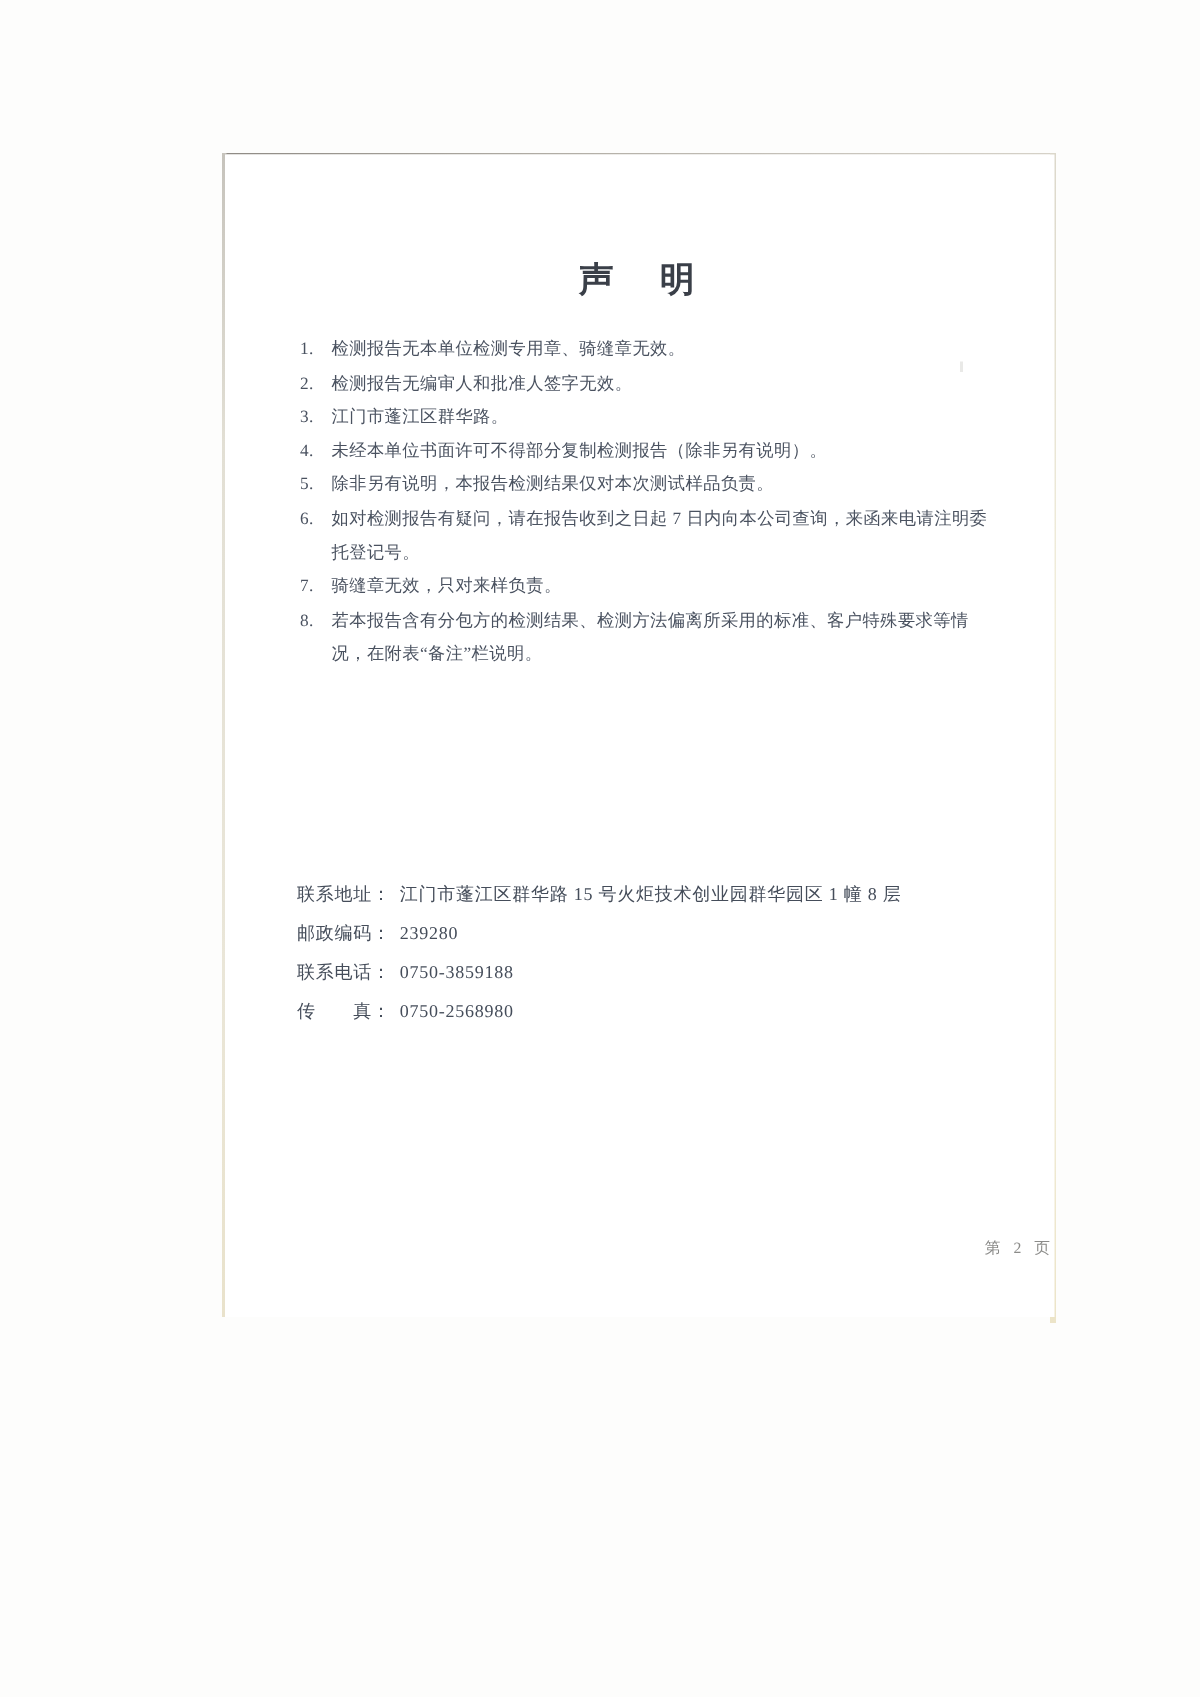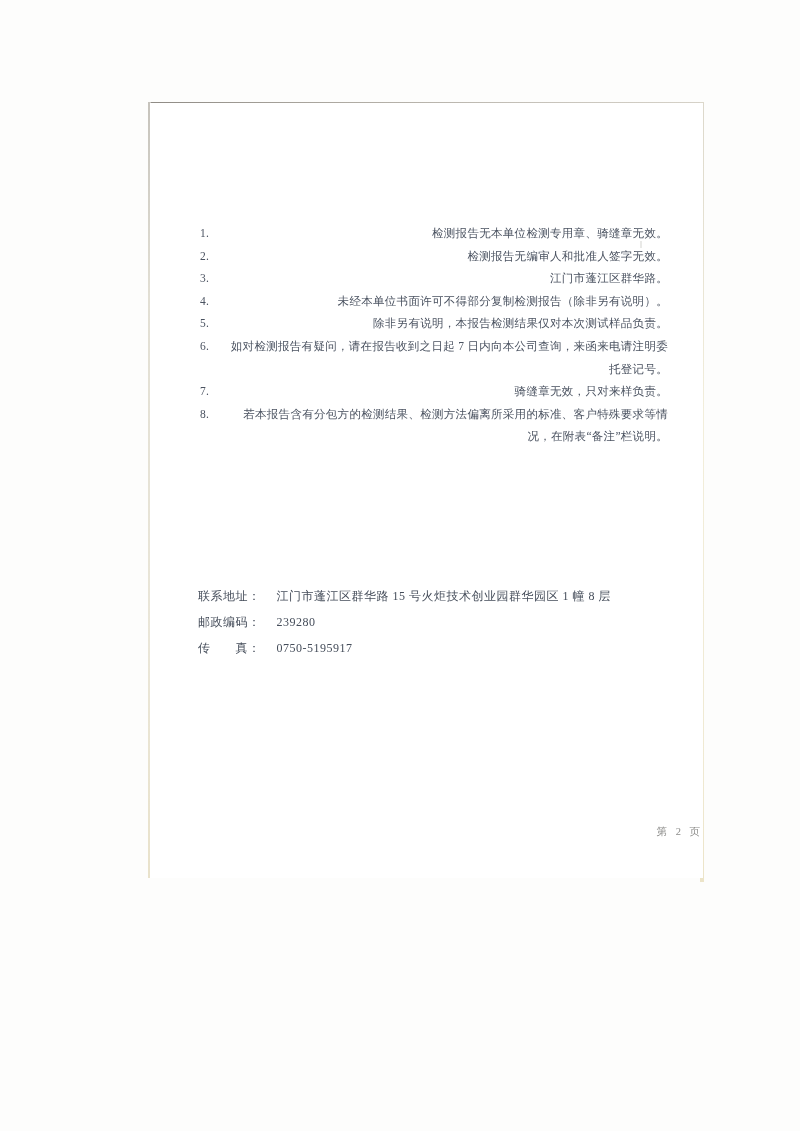--- a/index.html
+++ b/index.html
@@ -71,21 +71,20 @@
   }
   .notice-item {
     display: flex;
     line-height: 22.6px;
   }
   .notice-item .num {
     flex: 0 0 21px;
   }
   .notice-item .txt {
     flex: 1;
-    text-align: right;
   }
   .contact {
     position: absolute;
     left: 48px;
     top: 480px;
     width: 480px;
     color: #454d5a;
   }
   .contact-heading {
     font-size: 13.5px;
@@ -93,21 +92,21 @@
     color: #363d47;
     letter-spacing: 1px;
     margin-bottom: 11px;
   }
   .contact-line {
     font-size: 12px;
     line-height: 26px;
     letter-spacing: 0.5px;
   }
   .contact-line .label {
-    margin-right: 16px;
+    margin-right: 6px;
   }
   .page-footer {
     position: absolute;
     left: 0;
     right: 0;
     top: 722px;
     text-align: right;
     font-size: 10.5px;
     color: #8b8b89;
     letter-spacing: 3px;
@@ -126,20 +125,21 @@
 <body>
 
 <div class="canvas">
 
   <div class="edge-top"></div>
   <div class="edge-left"></div>
   <div class="edge-right"></div>
 
   <div class="paper">
 
+    <div class="doc-title">声　明</div>
 
     <div class="speckle"></div>
 
     <div class="notice-list">
       <div class="notice-item">
         <span class="num">1.</span>
         <span class="txt">检测报告无本单位检测专用章、骑缝章无效。</span>
       </div>
       <div class="notice-item">
         <span class="num">2.</span>
@@ -172,20 +172,23 @@
     </div>
 
     <div class="contact">
       <div class="contact-line">
         <span class="label">联系地址：</span><span class="value">江门市蓬江区群华路 15 号火炬技术创业园群华园区 1 幢 8 层</span>
       </div>
       <div class="contact-line">
         <span class="label">邮政编码：</span><span class="value">239280</span>
       </div>
       <div class="contact-line">
-        <span class="label">传　　真：</span><span class="value">0750-5195917</span>
+        <span class="label">联系电话：</span><span class="value">0750-3859188</span>
+      </div>
+      <div class="contact-line">
+        <span class="label">传　　真：</span><span class="value">0750-2568980</span>
       </div>
     </div>
 
     <div class="page-footer">第 2 页</div>
 
   </div>
 </div>
 
 </body></html>

